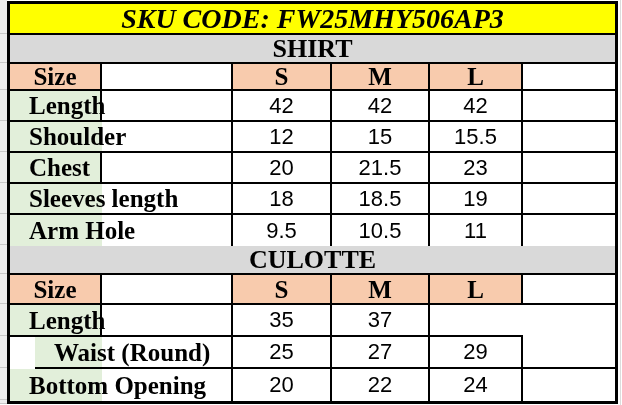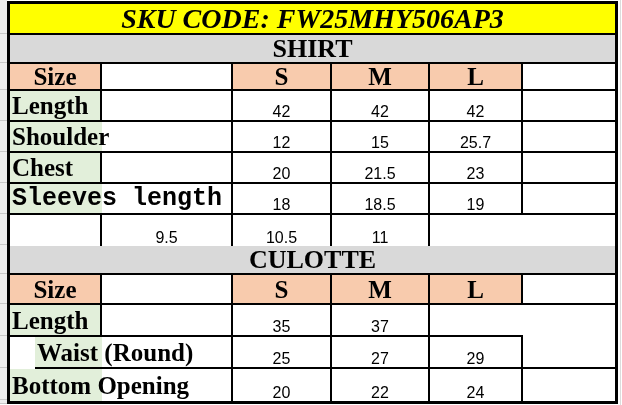--- a/index.html
+++ b/index.html
@@ -36,29 +36,28 @@
     border-bottom:2px solid var(--border);
     display:flex;align-items:center;justify-content:center;
     overflow:visible;line-height:1;
   }
   .full{grid-column:1 / -1;border-right:none;}
   .sku-cell{background:var(--yellow);font-weight:bold;font-size:28px;font-style:italic;}
   .section-cell{background:var(--gray);font-weight:bold;font-size:26px;}
   .sizehdr-cell,.sml-cell{background:var(--peach);font-weight:bold;font-size:25px;}
   .label-cell{
     background:var(--green);justify-content:flex-start;
-    padding-left:2px;font-weight:bold;font-size:25px;position:relative;
+    padding-left:19px;font-weight:bold;font-size:25px;position:relative;
   }
   .label-cell .txt{white-space:nowrap;position:relative;z-index:2;}
   .spill-cell,.trailing-cell{background:#fff;}
   .trailing-cell{border-right:none;}
   .value-cell{
     font-family:"Liberation Sans","DejaVu Sans",sans-serif;
-    font-size:16px;
-    align-items:flex-end;
+    font-size:22px;
   }
 </style>
 </head>
 <body style="--yellow: #FFFF00; --gray: #D9D9D9; --peach: #F8CBAD; --green: #E2EFDA; --border: #000000;">
 
 <div class="sheet">
   <div class="gutter">
       <div class="gutter-line" style="top: 33px;"></div>
       <div class="gutter-line" style="top: 62px;"></div>
       <div class="gutter-line" style="top: 89px;"></div>
@@ -123,57 +122,60 @@
             <span class="txt">Shoulder</span>
           </div>
           <div class="cell spill-cell"></div>
           <div class="cell value-cell">
             <span class="txt">12</span>
           </div>
           <div class="cell value-cell">
             <span class="txt">15</span>
           </div>
           <div class="cell value-cell">
-            <span class="txt">25.7</span>
+            <span class="txt">15.5</span>
           </div>
           <div class="cell trailing-cell"></div>
         </div>
         <div class="row row-val">
           <div class="cell label-cell">
             <span class="txt">Chest</span>
           </div>
           <div class="cell spill-cell"></div>
           <div class="cell value-cell">
             <span class="txt">20</span>
           </div>
           <div class="cell value-cell">
             <span class="txt">21.5</span>
           </div>
           <div class="cell value-cell">
             <span class="txt">23</span>
           </div>
           <div class="cell trailing-cell"></div>
         </div>
         <div class="row row-val">
-          <div class="cell label-cell" style="border-right: none; font-family: Liberation Mono, monospace;">
+          <div class="cell label-cell" style="border-right: none;">
             <span class="txt">Sleeves length</span>
           </div>
           <div class="cell spill-cell"></div>
           <div class="cell value-cell">
             <span class="txt">18</span>
           </div>
           <div class="cell value-cell">
             <span class="txt">18.5</span>
           </div>
           <div class="cell value-cell">
             <span class="txt">19</span>
           </div>
           <div class="cell trailing-cell"></div>
         </div>
         <div class="row row-val">
+          <div class="cell label-cell" style="border-right: none;">
+            <span class="txt">Arm Hole</span>
+          </div>
           <div class="cell spill-cell"></div>
           <div class="cell value-cell">
             <span class="txt">9.5</span>
           </div>
           <div class="cell value-cell">
             <span class="txt">10.5</span>
           </div>
           <div class="cell value-cell">
             <span class="txt">11</span>
           </div>

